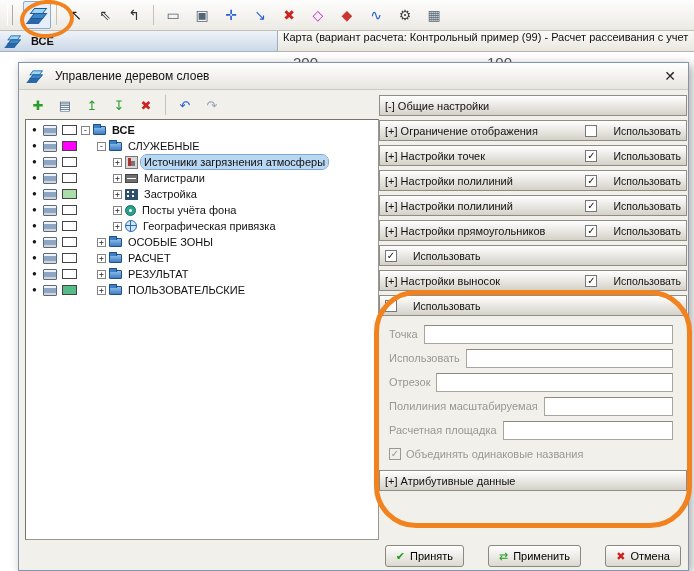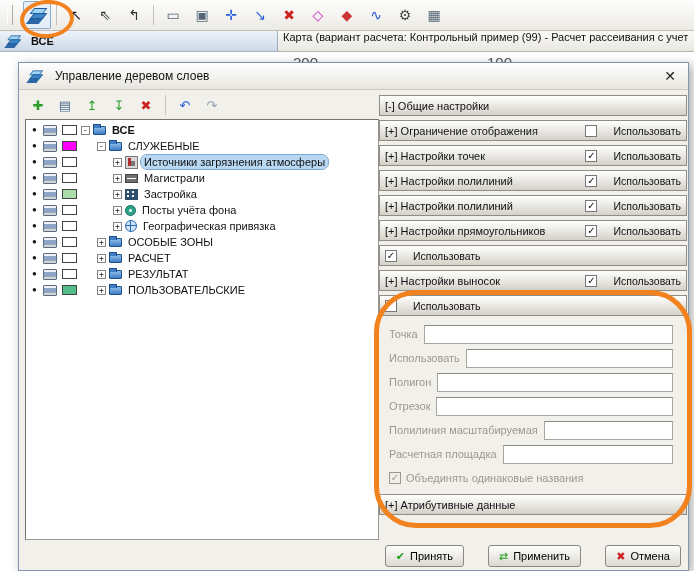--- a/index.html
+++ b/index.html
@@ -336,24 +336,20 @@
         <div class="legend-form">
           <div class="lf-row">
             <span class="lf-label">Точка</span>
             <input class="lf-input" type="text" style="">
           </div>
           <div class="lf-row">
             <span class="lf-label">Использовать</span>
             <input class="lf-input" type="text" style="">
           </div>
           <div class="lf-row">
-            <span class="lf-label">Полигон</span>
-            <input class="lf-input" type="text" style="">
-          </div>
-          <div class="lf-row">
             <span class="lf-label">Отрезок</span>
             <input class="lf-input" type="text" style="">
           </div>
           <div class="lf-row">
             <span class="lf-label">Полилиния масштабируемая</span>
             <input class="lf-input" type="text" style="">
           </div>
           <div class="lf-row">
             <span class="lf-label">Расчетная площадка</span>
             <input class="lf-input" type="text" style="">

